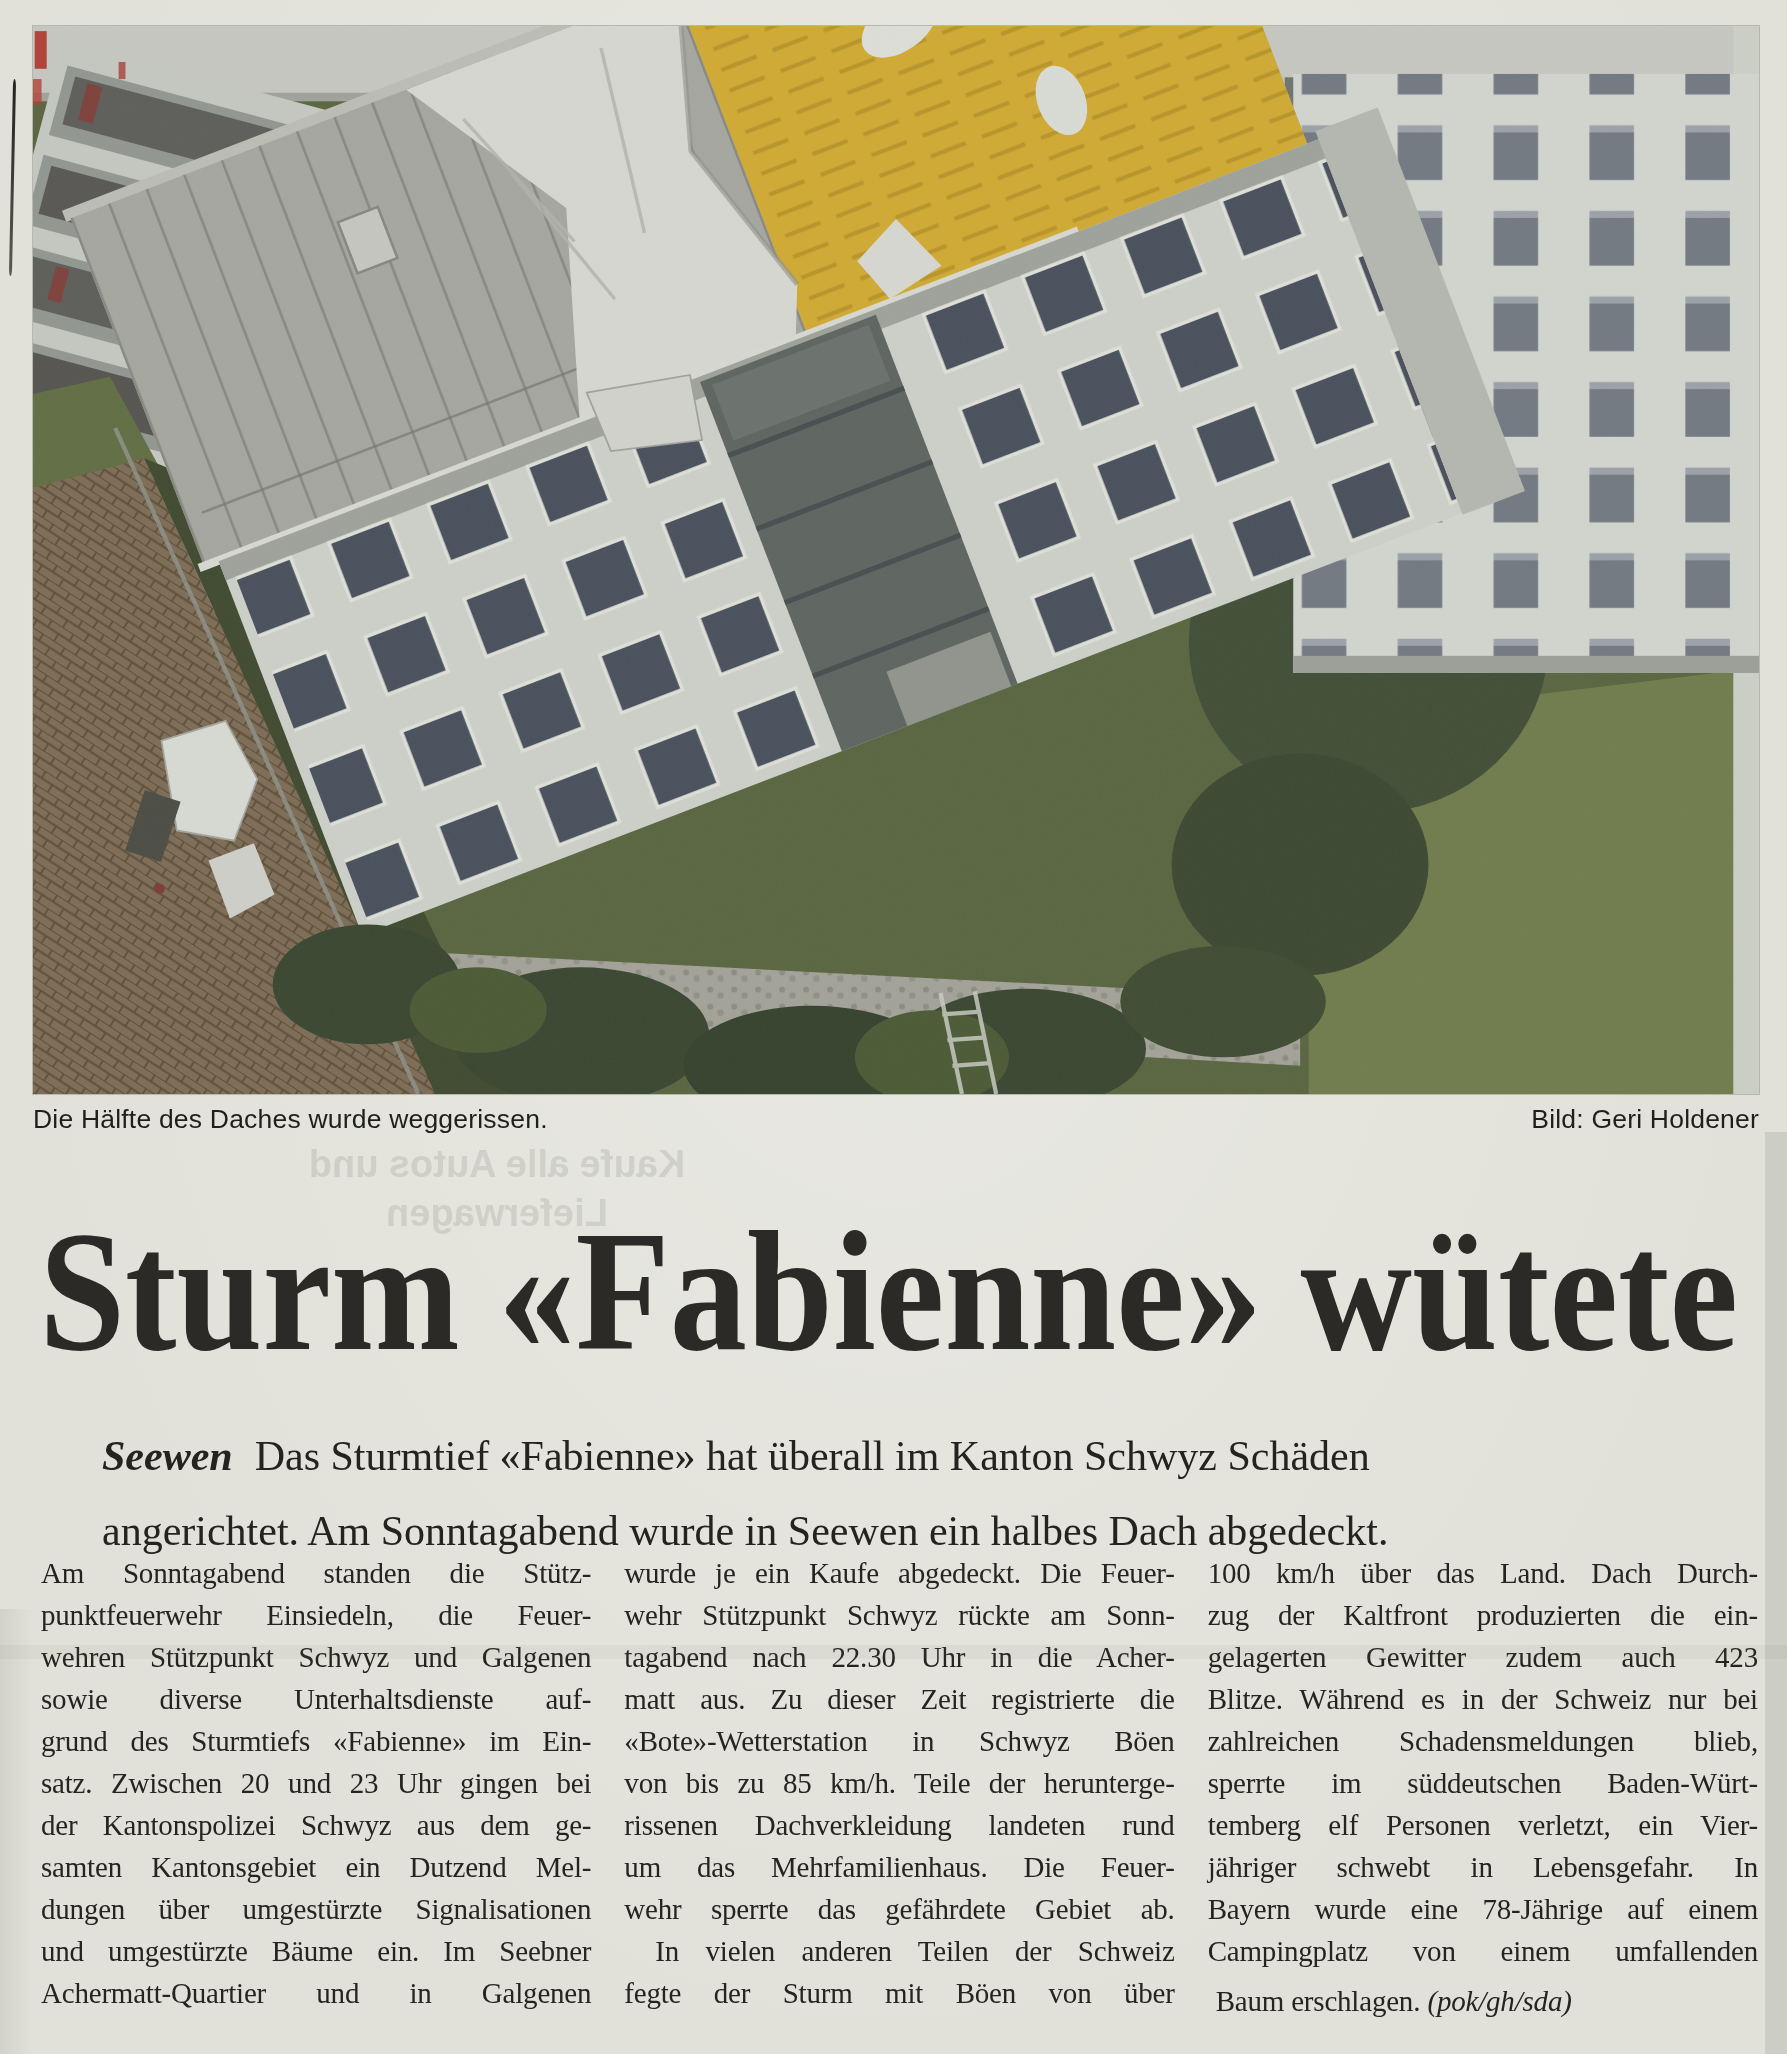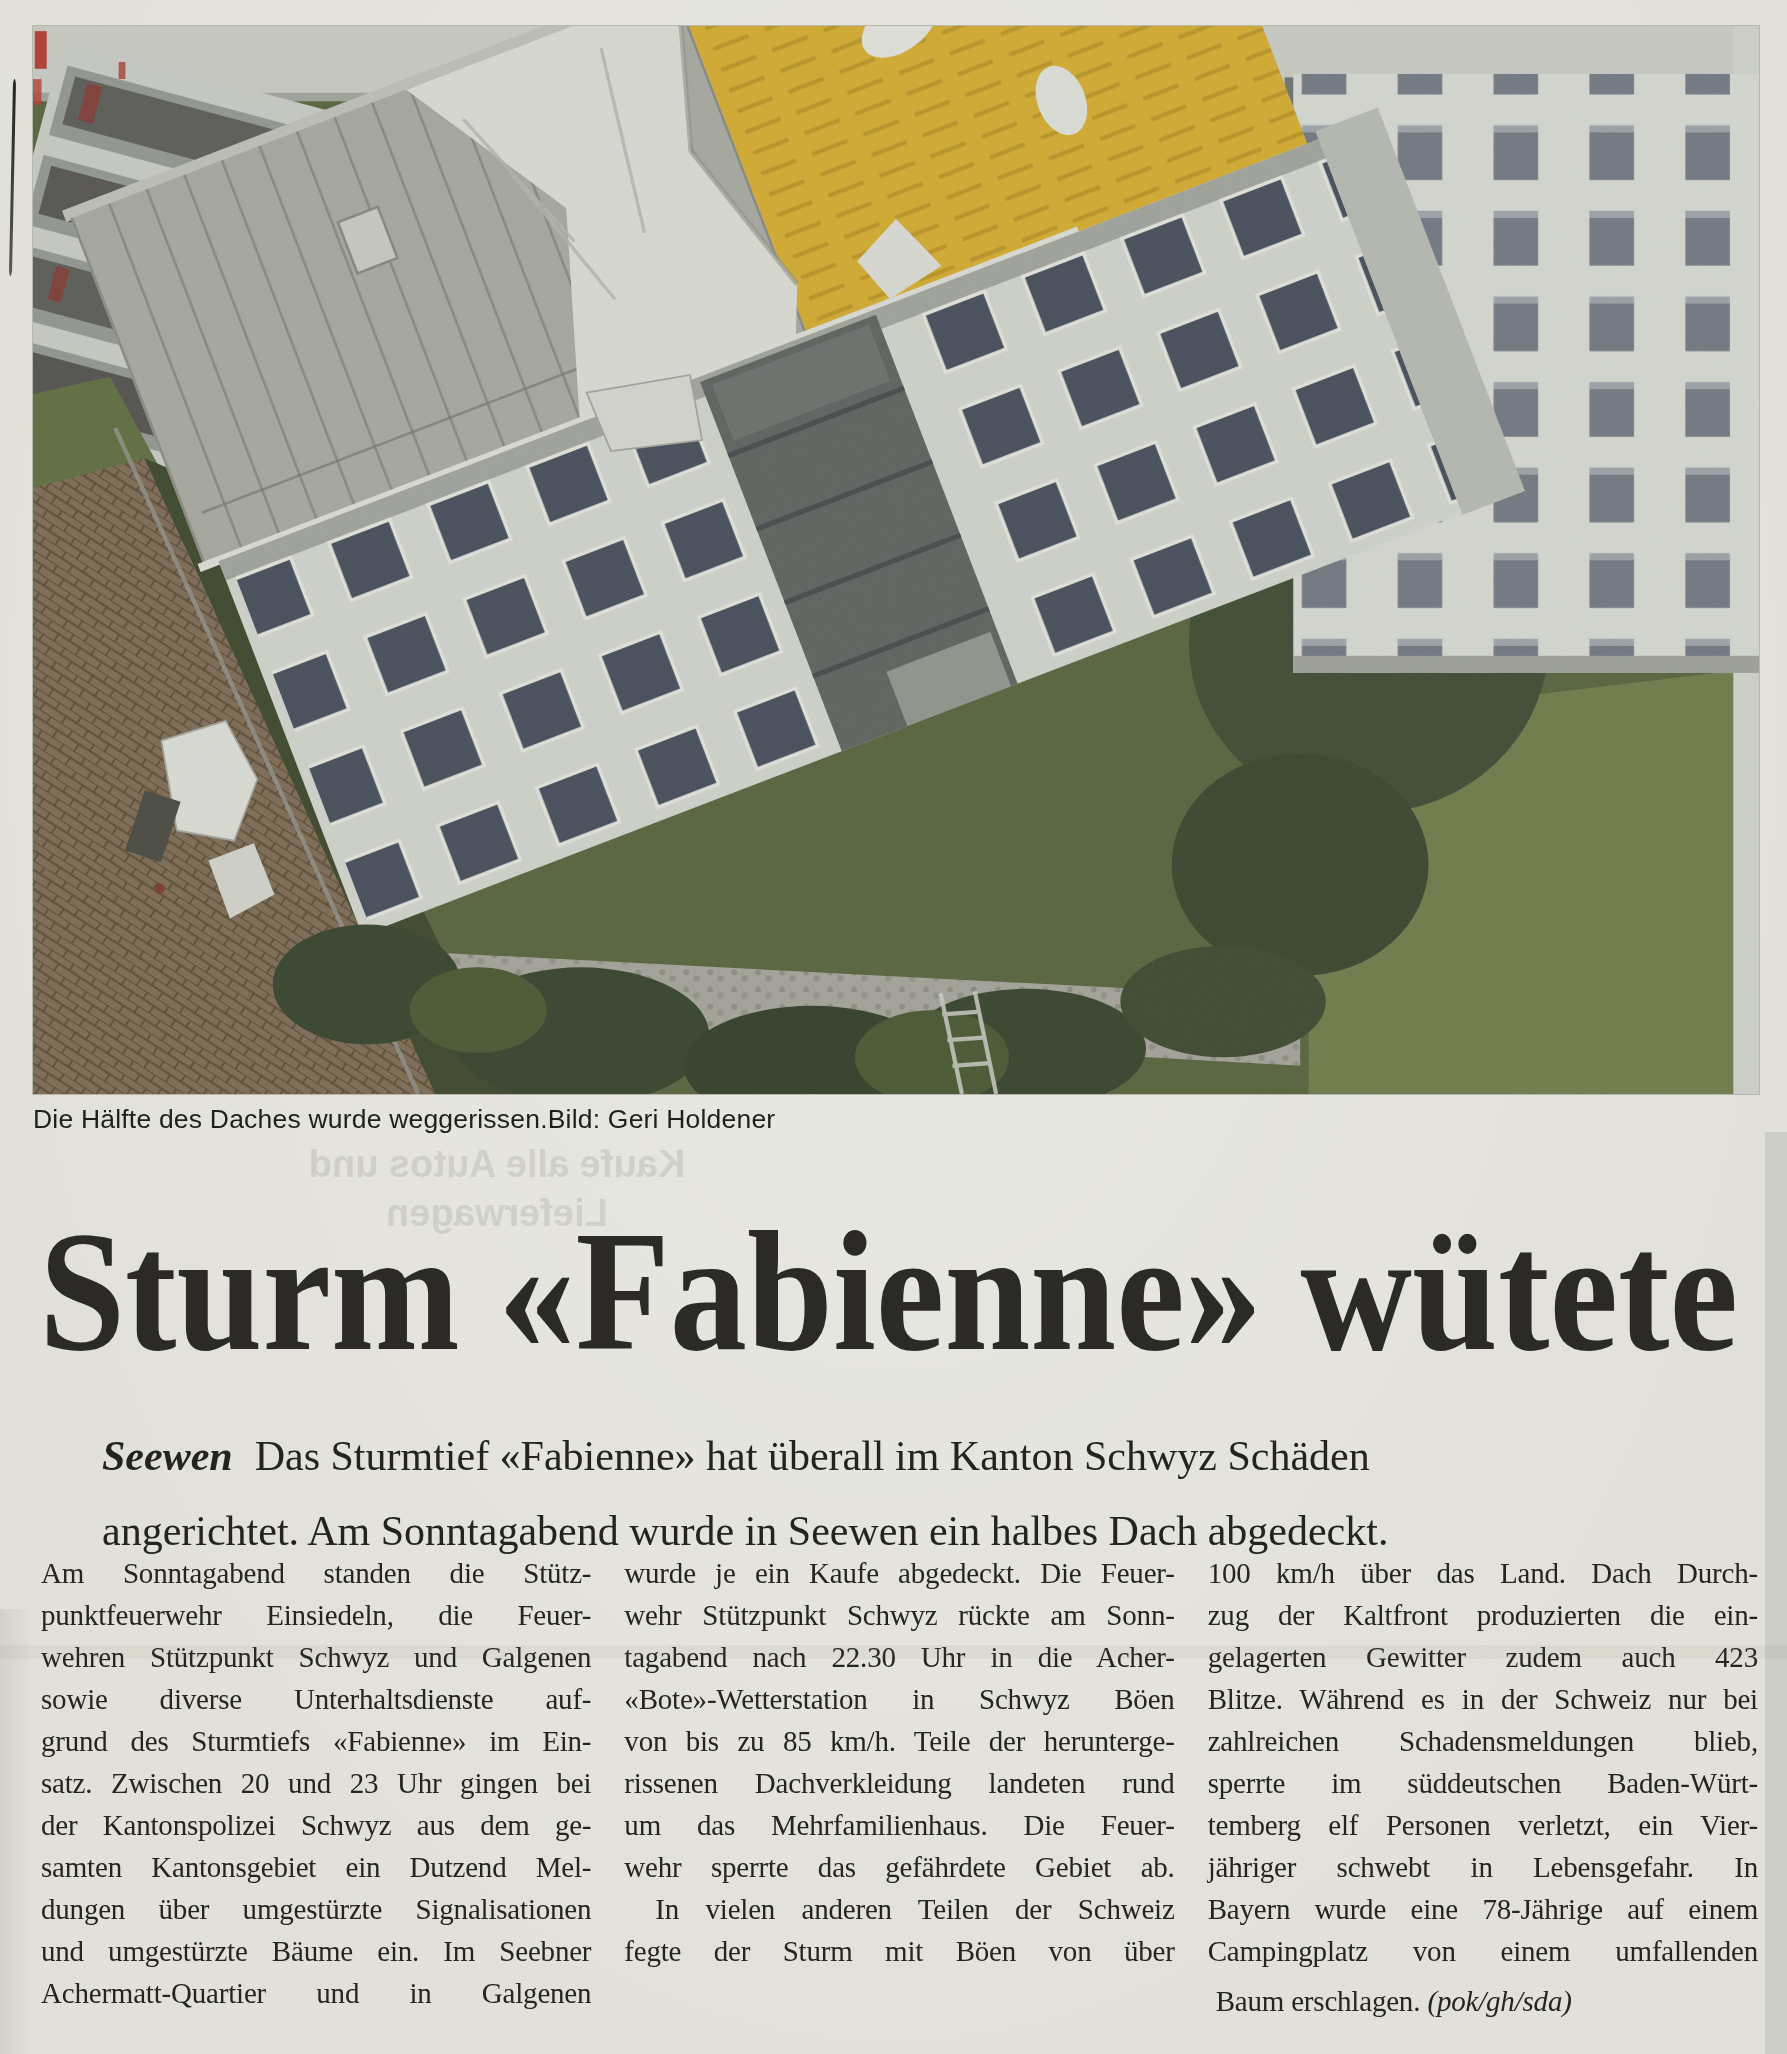--- a/index.html
+++ b/index.html
@@ -9,21 +9,21 @@
       radial-gradient(ellipse at 50% 35%, rgba(255,255,255,.28), transparent 75%),
       #e1e1d9;
     font-family:"Liberation Serif", serif;
     color:#272520;
   }
   .sheet{position:absolute;inset:0}
   
   .photo{position:absolute;left:33px;top:26px;width:1726px;height:1068px;background:#8f987c;outline:0.9px solid #b7b7ae}
   .photo svg{display:block;width:100%;height:100%}
   
-  .caption-row{position:absolute;left:33px;top:1104px;width:1726px;display:flex;align-items:baseline;
+  .caption-row{position:absolute;left:33px;top:1104px;width:1726px;display:flex;justify-content:space-between;align-items:baseline;
     font-family:"Liberation Sans", sans-serif;font-size:26.5px;color:#1f1f1c;letter-spacing:0.2px}
   
   .ghost{position:absolute;left:253px;top:1140px;width:488px;transform:scaleX(-1);opacity:.12;
     font-family:"Liberation Sans",sans-serif;font-weight:bold;font-size:38px;line-height:49px;color:#3d3d38;text-align:center;pointer-events:none}
   
   .headline{position:absolute;left:39px;top:1202px;width:1712px;height:184px}
   
   .lead{position:absolute;left:86px;top:1411px;width:1631px;font-size:42px;line-height:59px;color:#24231f}
   .lead p{margin:16px}
   .lead .loc{font-weight:bold;font-style:italic;margin-right:22px}
@@ -238,20 +238,21 @@
           <p class="line">dungen über umgestürzte Signalisationen</p>
           <p class="line">und umgestürzte Bäume ein. Im Seebner</p>
           <p class="line">Achermatt-Quartier und in Galgenen</p>
         </div>
     </div>
     <div class="col">
       <div>
           <p class="line">wurde je ein Kaufe abgedeckt. Die Feuer-</p>
           <p class="line">wehr Stützpunkt Schwyz rückte am Sonn-</p>
           <p class="line">tagabend nach 22.30 Uhr in die Acher-</p>
+          <p class="line">matt aus. Zu dieser Zeit registrierte die</p>
           <p class="line">«Bote»-Wetterstation in Schwyz Böen</p>
           <p class="line">von bis zu 85 km/h. Teile der herunterge-</p>
           <p class="line">rissenen Dachverkleidung landeten rund</p>
           <p class="line">um das Mehrfamilienhaus. Die Feuer-</p>
           <p class="line">wehr sperrte das gefährdete Gebiet ab.</p>
           <p class="line indent">In vielen anderen Teilen der Schweiz</p>
           <p class="line">fegte der Sturm mit Böen von über</p>
         </div>
     </div>
     <div class="col">

